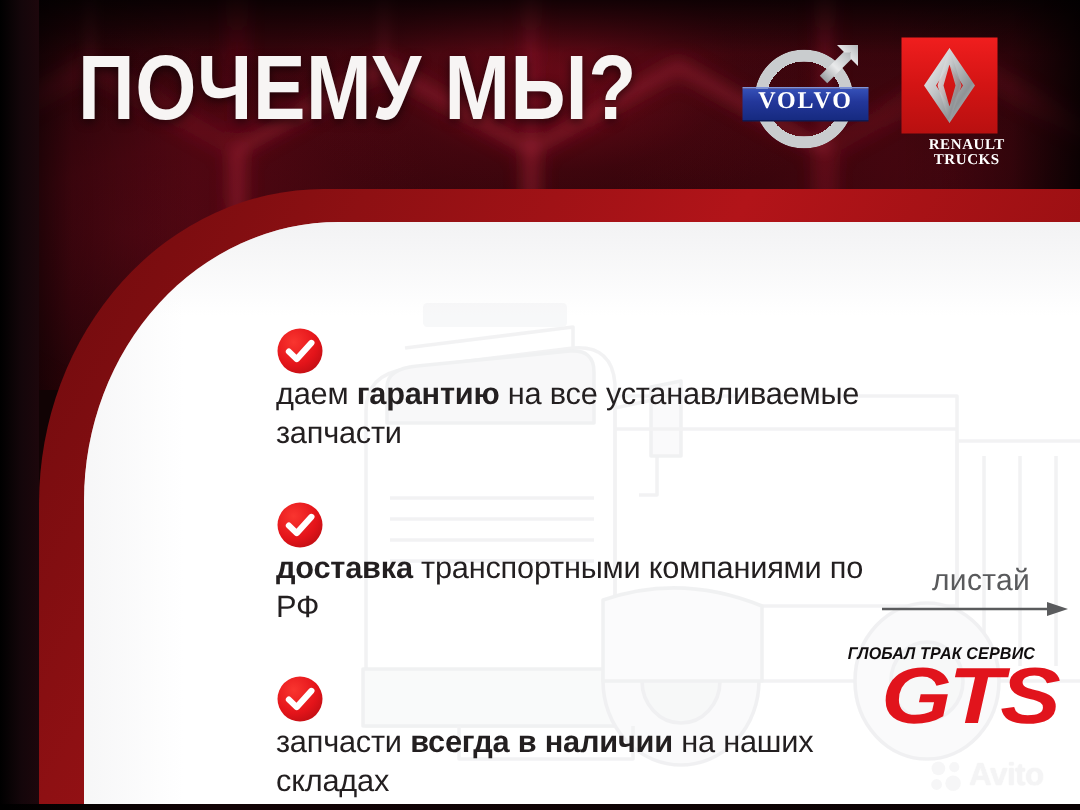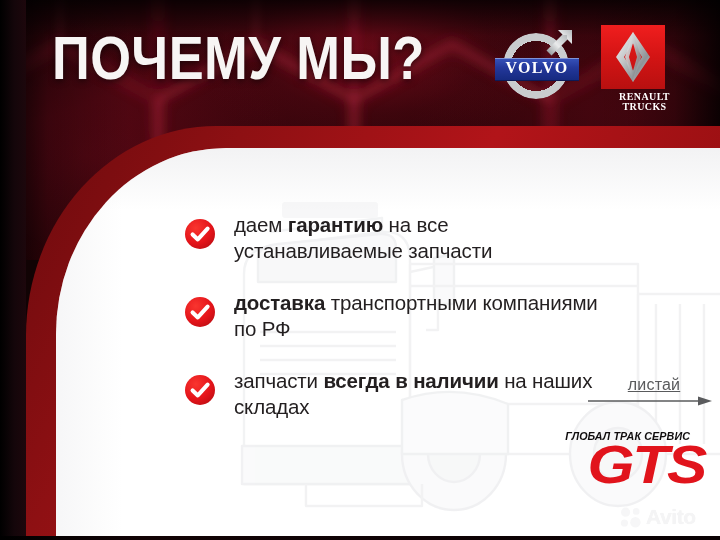--- a/index.html
+++ b/index.html
@@ -153,20 +153,21 @@
   
   .bullets {
     position: absolute;
     left: 128px; top: 64px;
     width: 420px;
   }
   .bullet {
     display: flex;
     align-items: flex-start;
     margin-bottom: 27px;
+    flex-direction: column;
   }
   .check {
     flex: 0 0 auto;
     width: 32px; height: 32px;
     margin-right: 18px;
     margin-top: 6px;
   }
   .btxt {
     font-size: 20.5px;
     line-height: 25.5px;
@@ -176,26 +177,25 @@
   }
   .btxt b { font-weight: 700; }
 
   
   .swipe {
     position: absolute;
     left: 588px; top: 376px;
     width: 126px;
   }
   .swipe-word {
-    font-size: 16px;
+    font-size: 20px;
     color: #595a5c;
     text-align: center;
     letter-spacing: 0.2px;
     margin-left: 6px;
-    text-decoration: underline;
   }
   .swipe-arrow { display: block; margin-top: 1px; }
 
   
   .gts {
     position: absolute;
     left: 538px; top: 430px;
     width: 156px;
     text-align: right;
   }

